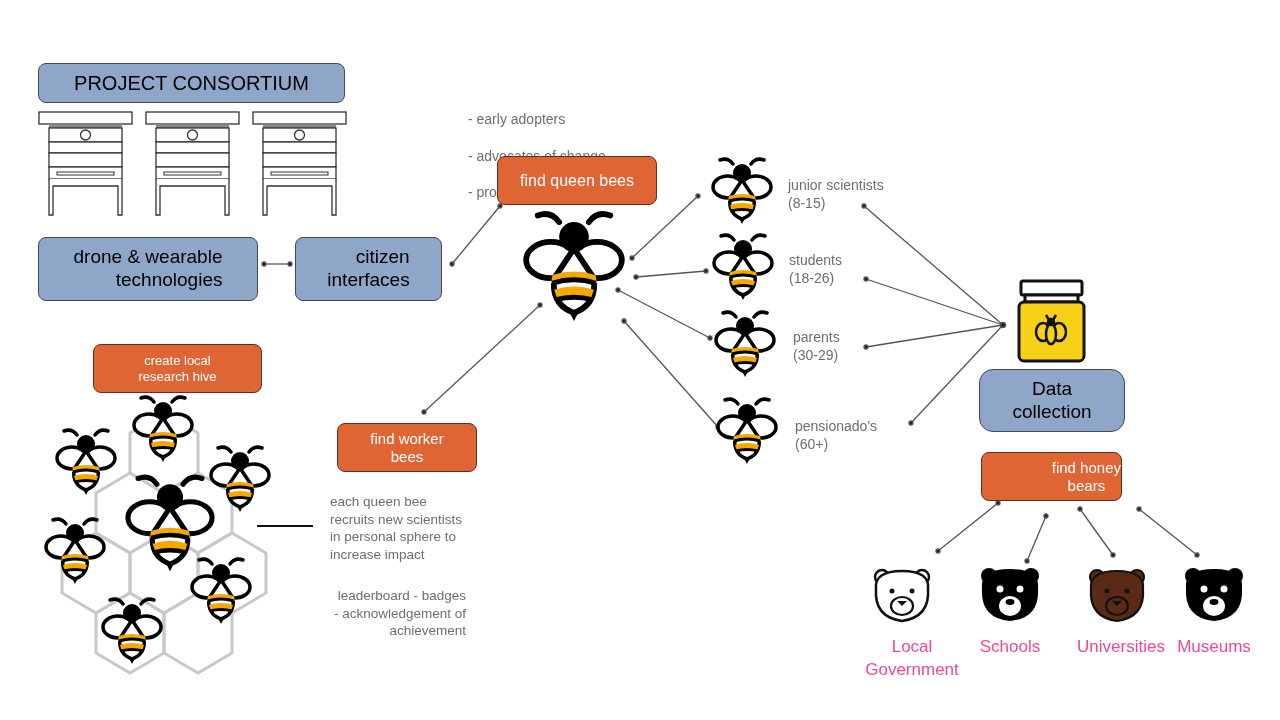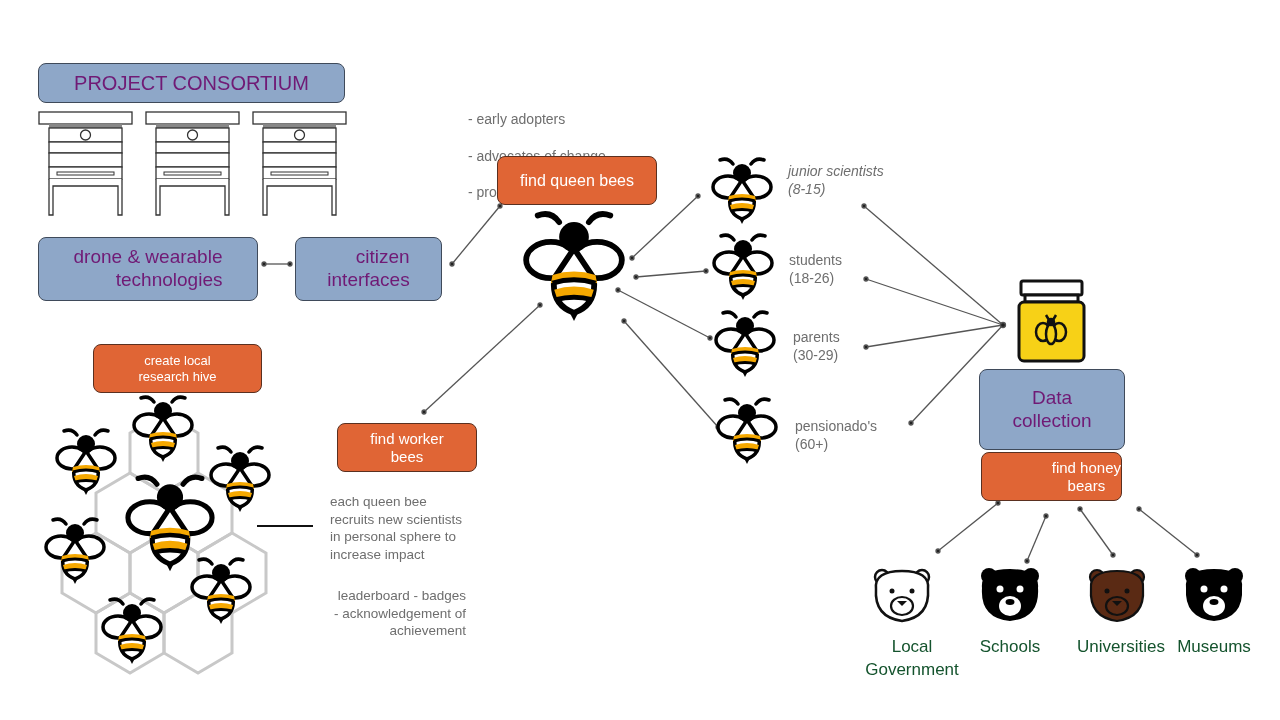--- a/index.html
+++ b/index.html
@@ -1,21 +1,21 @@
 <!DOCTYPE html>
 <html><head>
 <meta charset="utf-8">
 <style>
   html,body{margin:0;padding:0;background:#ffffff;}
   body{width:1280px;height:720px;position:relative;overflow:hidden;font-family:"Liberation Sans",sans-serif;}
   .box{position:absolute;box-sizing:border-box;border:1.5px solid #3f4a5a;border-radius:8px;display:flex;align-items:center;justify-content:center;text-align:center;line-height:1.2;}
-  .blue{background:#8ea7c8;color:#701a75;}
+  .blue{background:#8ea7c8;color:#000000;}
   .orange{background:#e06535;color:#ffffff;border-color:#5a3020;}
   .gtext{position:absolute;color:#6e6e6e;font-size:14px;line-height:1.3;white-space:pre-line;}
-  .blabel{position:absolute;color:#14532d;font-size:17px;text-align:center;line-height:1.35;}
+  .blabel{position:absolute;color:#ec4899;font-size:17px;text-align:center;line-height:1.35;}
   svg.abs{position:absolute;left:0;top:0;}
 </style>
 </head>
 <body>
 
 <svg class="abs" width="1280" height="720">
   <g stroke="#555" stroke-width="1.3" fill="#222">
     <line x1="264" y1="264" x2="290" y2="264"></line>
     <circle cx="264" cy="264" r="2"></circle>
       <circle cx="290" cy="264" r="2"></circle>
@@ -121,21 +121,21 @@
       <circle cx="0" cy="-17" r="9" fill="#000"></circle>
     </g>
   </defs>
   <use href="#bee" transform="translate(574,265) scale(1.65)"></use>
   <use href="#bee" transform="translate(742,190)"></use>
   <use href="#bee" transform="translate(743,266)"></use>
   <use href="#bee" transform="translate(745,343)"></use>
   <use href="#bee" transform="translate(747,430)"></use>
 </svg>
 
-<div class="gtext" style="left:788px;top:162px;white-space:normal;font-style:italic;">
+<div class="gtext" style="left:788px;top:176px;white-space:normal;">
   <div>junior scientists</div>
     <div>(8-15)</div>
 </div>
 <div class="gtext" style="left:789px;top:251px;white-space:normal;">
   <div>students</div>
     <div>(18-26)</div>
 </div>
 <div class="gtext" style="left:793px;top:328px;white-space:normal;">
   <div>parents</div>
     <div>(30-29)</div>
@@ -151,21 +151,21 @@
   <rect x="1019" y="302" width="65" height="59" rx="5" fill="#f7d117" stroke="#111" stroke-width="3"></rect>
   <g transform="translate(1051,332)" fill="none" stroke="#111" stroke-width="2.5">
     <ellipse cx="-8" cy="0" rx="7" ry="9"></ellipse>
     <ellipse cx="8" cy="0" rx="7" ry="9"></ellipse>
     <ellipse cx="0" cy="2" rx="5" ry="10" fill="#f7d117"></ellipse>
     <circle cx="0" cy="-10" r="3" fill="#111"></circle>
     <path d="M-2 -12 L-5 -17 M2 -12 L5 -17"></path>
   </g>
 </svg>
 
-<div class="box blue" style="left:979px;top:369px;width:146px;height:81px;font-size:19px;white-space:pre-line;">
+<div class="box blue" style="left:979px;top:369px;width:146px;height:63px;font-size:19px;white-space:pre-line;border-radius:14px;">
   <span>Data
 collection</span>
 </div>
 <div class="box orange" style="left:981px;top:452px;width:141px;height:49px;font-size:15px;white-space:pre-line;justify-content:flex-end;">
   <span>find honey
 bears</span>
 </div>
 
 <svg class="abs" width="1280" height="720">
   <defs>

